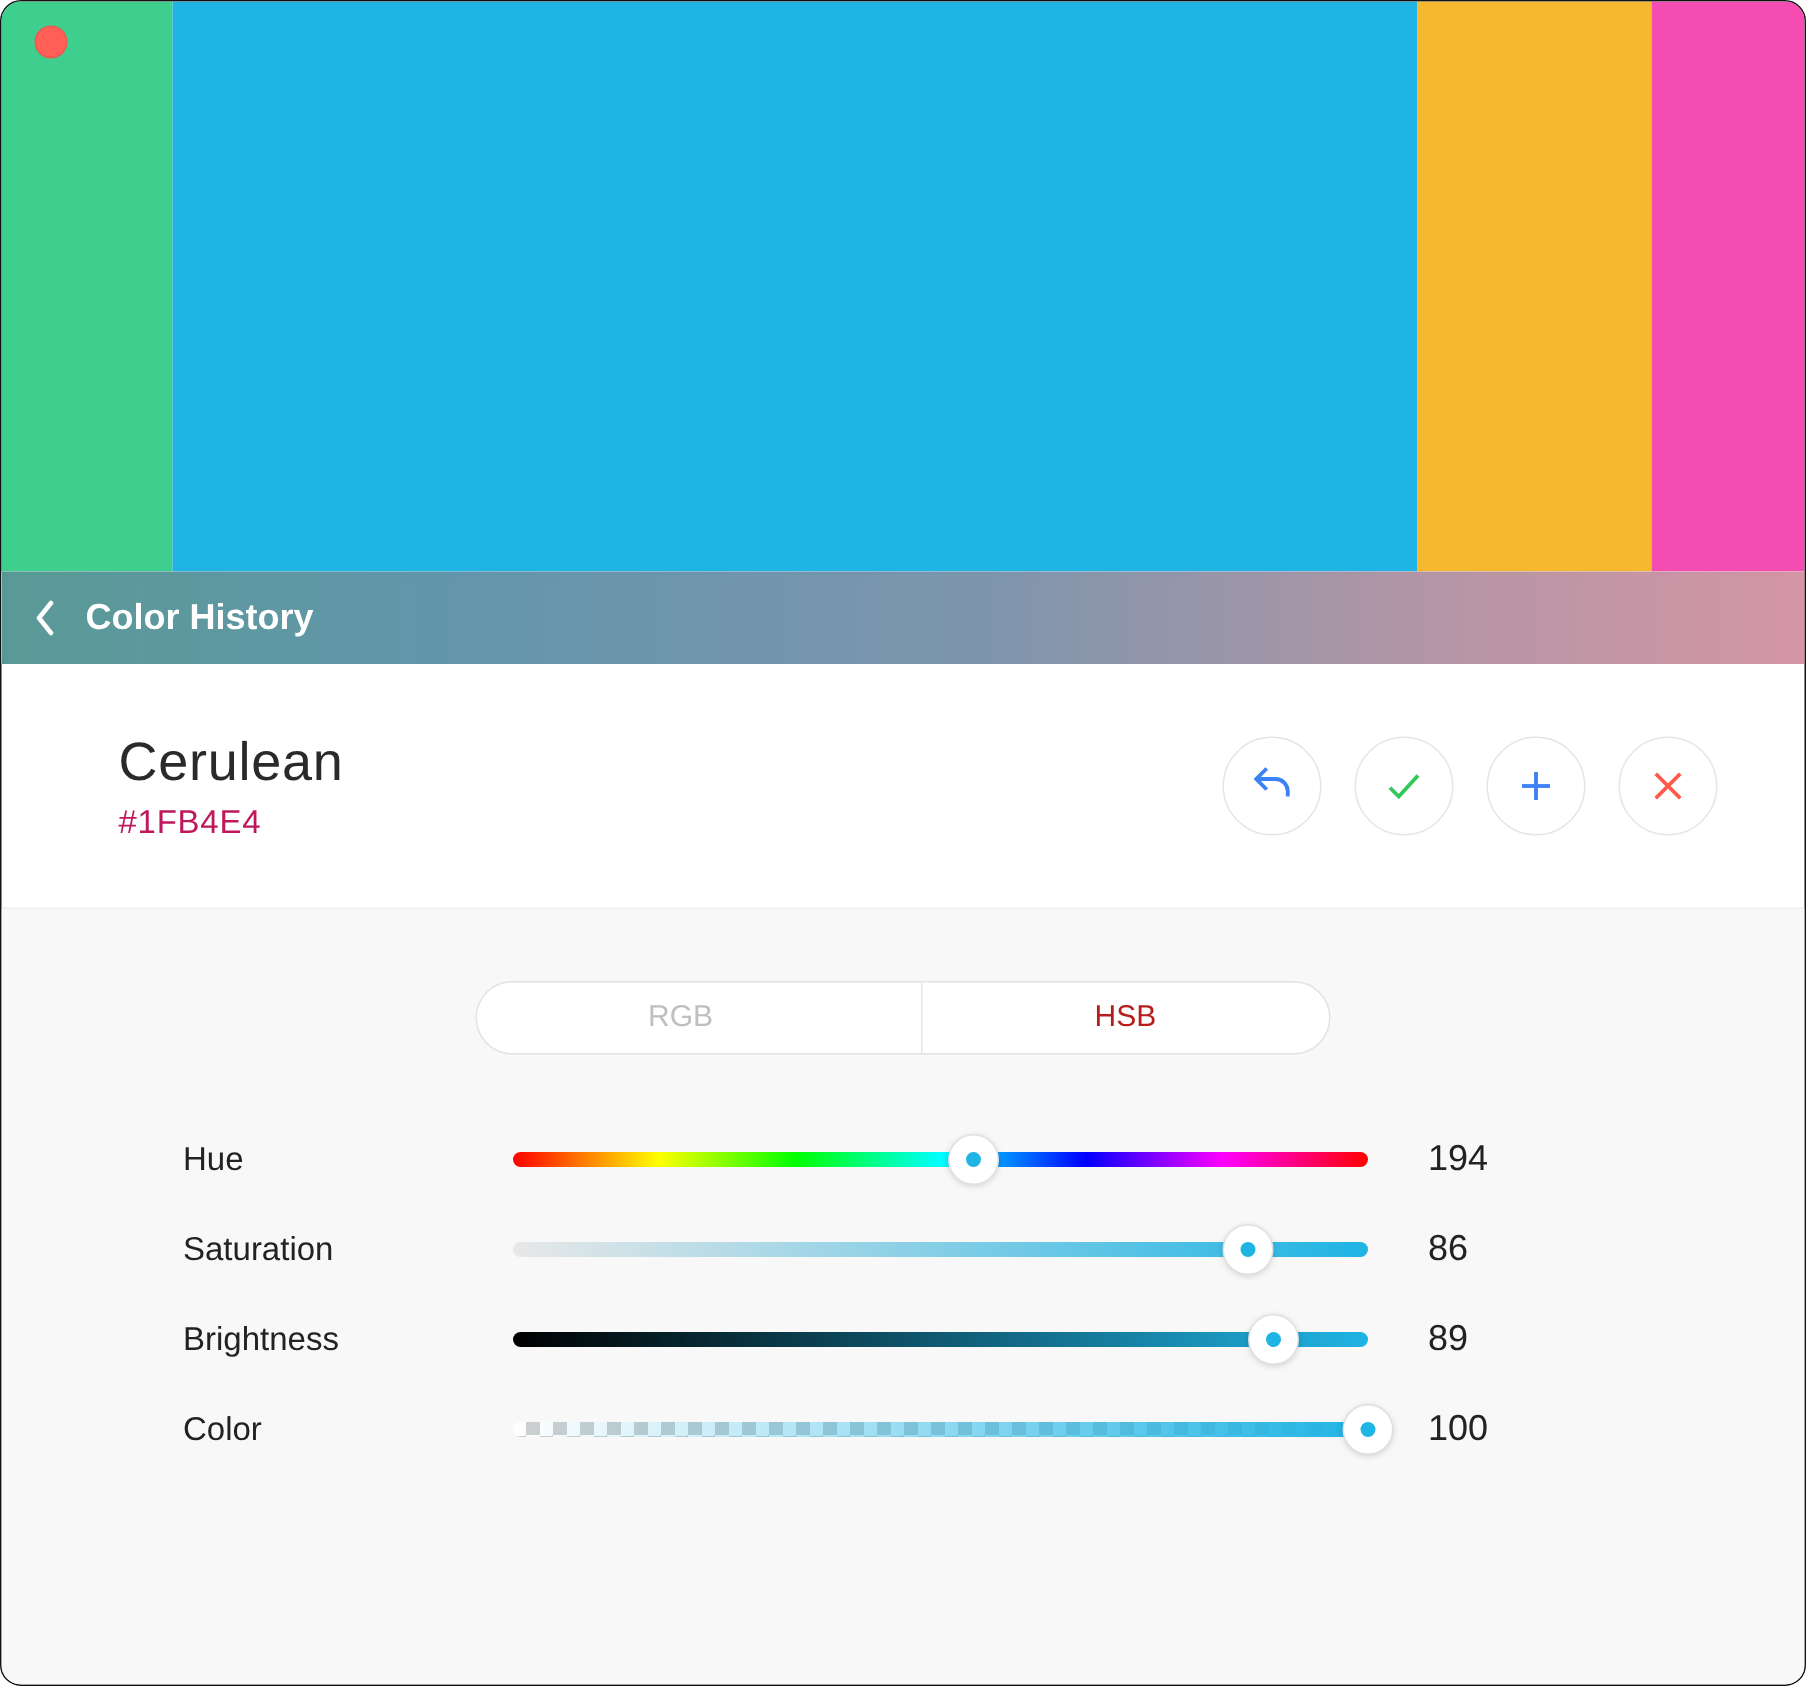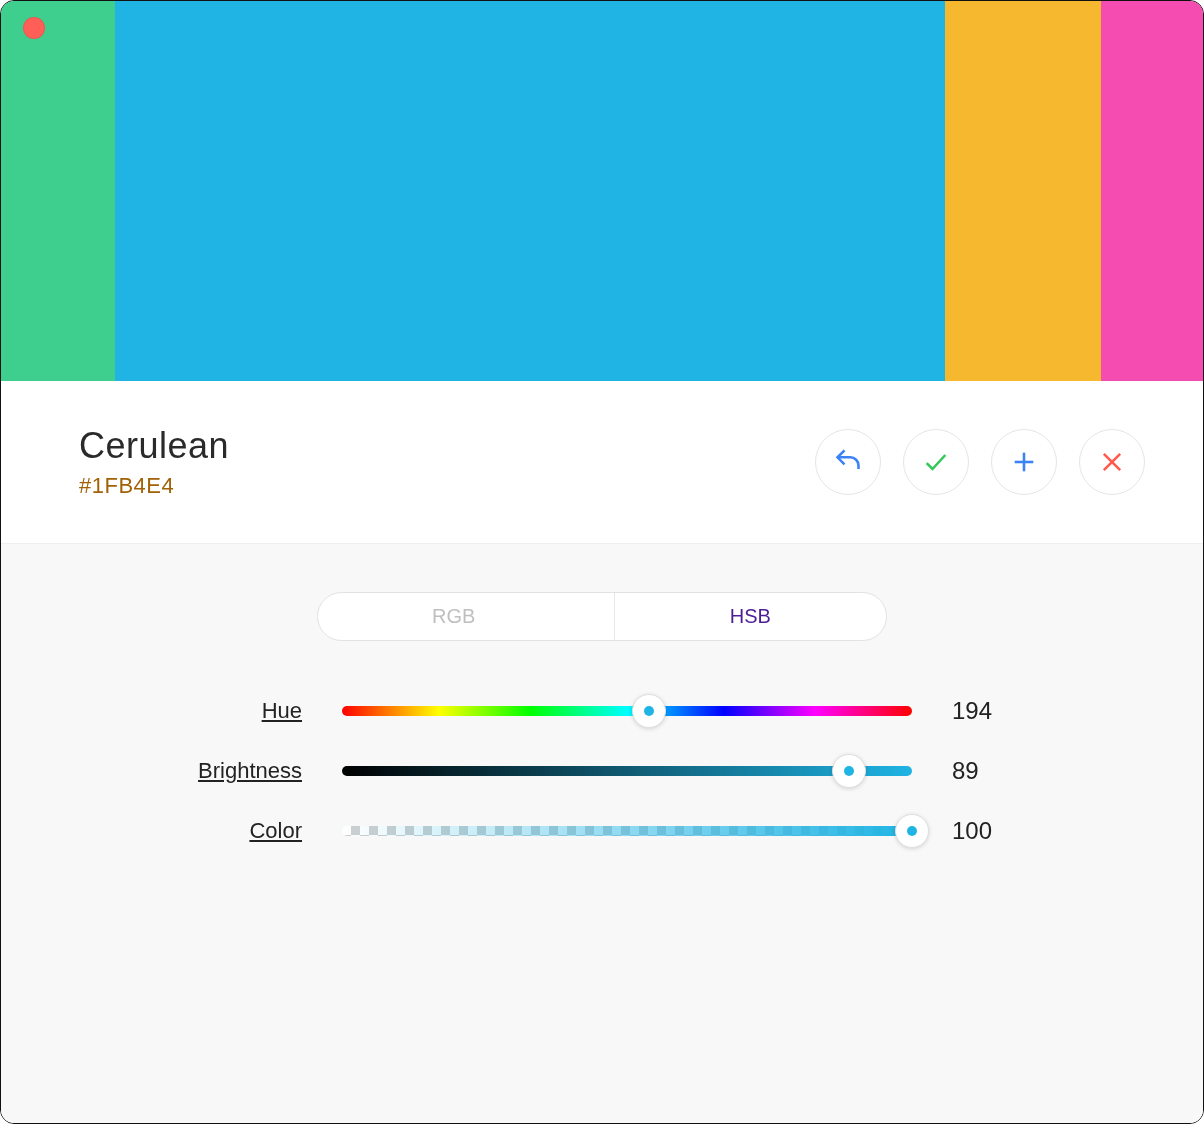--- a/index.html
+++ b/index.html
@@ -31,21 +31,21 @@
   .history-bar .chev { margin-right: 20px; display:flex; align-items:center; }
   .history-bar .chev svg { width: 14px; height: 24px; stroke: #fff; }
   .header-row {
     display: flex; align-items: center; justify-content: space-between;
     padding: 44px 58px 44px 78px; border-bottom: 1px solid #eee;
   }
   .color-name {
     font-size: 36px; font-weight: 400; color: #2a2a2a; letter-spacing: 0.5px;
   }
   .color-hex {
-    font-size: 22px; color: #a16207; margin-top: 6px; letter-spacing: 0.5px;
+    font-size: 22px; color: #be185d; margin-top: 6px; letter-spacing: 0.5px;
   }
   .actions { display: flex; gap: 22px; }
   .circle-btn {
     width: 66px; height: 66px; border-radius: 50%;
     border: 1px solid #e3e5e8; background: #fff;
     display: flex; align-items: center; justify-content: center;
     cursor: pointer;
   }
   .circle-btn svg { width: 28px; height: 28px; stroke-width: 2.2; fill: none; }
   .editor {
@@ -54,28 +54,28 @@
   .seg {
     width: 570px; margin: 0 auto 40px auto; display: flex;
     border: 1px solid #e2e2e2; border-radius: 999px; overflow: hidden;
     background: #fff;
     gap: 24px;
   }
   .seg-item {
     flex: 1; text-align: center; padding: 12px 0; font-size: 20px;
     color: #bfbfbf; cursor: pointer;
   }
-  .seg-item.active { color: #4c1d95; }
+  .seg-item.active { color: #b91c1c; }
   .seg-item + .seg-item { border-left: 1px solid #e8e8e8; }
   .slider-rows { width: 960px; margin: 0 auto; }
   .slider-row {
     display: grid; grid-template-columns: 180px 570px 120px;
     align-items: center; column-gap: 40px; height: 60px;
   }
-  .slabel { text-align: right; font-size: 22px; color: #222; text-decoration: underline; }
+  .slabel { font-size: 22px; color: #222; }
   .sval { font-size: 24px; color: #222; }
   .track {
     position: relative; height: 10px; border-radius: 999px;
     background: #ddd;
   }
   .track.hue {
     background: linear-gradient(90deg,
       #ff0000 0%, #ffff00 17%, #00ff00 33%, #00ffff 50%,
       #0000ff 67%, #ff00ff 83%, #ff0000 100%);
   }
@@ -110,20 +110,28 @@
 <div class="window">
 
   <div class="palette-row">
     <span class="traffic-light"></span>
     <div class="swatch" style="background:#3ECF8E;width:9.5%;"></div>
     <div class="swatch" style="background:#1FB4E4;width:69%;"></div>
     <div class="swatch" style="background:#F5B82E;width:13%;"></div>
     <div class="swatch" style="background:#F44CB1;width:8.5%;"></div>
   </div>
 
+  <div class="history-bar">
+    <span class="chev">
+      <svg viewBox="0 0 14 24" fill="none">
+          <polyline points="11,2 3,12 11,22" stroke-width="3" stroke-linecap="round" stroke-linejoin="round"></polyline>
+        </svg>
+    </span>
+    <span>Color History</span>
+  </div>
 
   <div class="header-row">
     <div>
       <div class="color-name">Cerulean</div>
       <div class="color-hex">#1FB4E4</div>
     </div>
     <div class="actions">
       <div class="circle-btn">
         <svg viewBox="0 0 24 24">
           <path d="M9 14 L3 8 L9 2" stroke="#3b82f6"></path>
@@ -159,20 +167,27 @@
     <div class="slider-rows">
 
       <div class="slider-row">
         <div class="slabel">Hue</div>
         <div class="track hue">
           <div class="thumb" style="left:53.888888888888886%"></div>
         </div>
         <div class="sval">194</div>
       </div>
 
+      <div class="slider-row">
+        <div class="slabel">Saturation</div>
+        <div class="track sat">
+          <div class="thumb" style="left:86%"></div>
+        </div>
+        <div class="sval">86</div>
+      </div>
 
       <div class="slider-row">
         <div class="slabel">Brightness</div>
         <div class="track bri">
           <div class="thumb" style="left:89%"></div>
         </div>
         <div class="sval">89</div>
       </div>
 
       <div class="slider-row">

